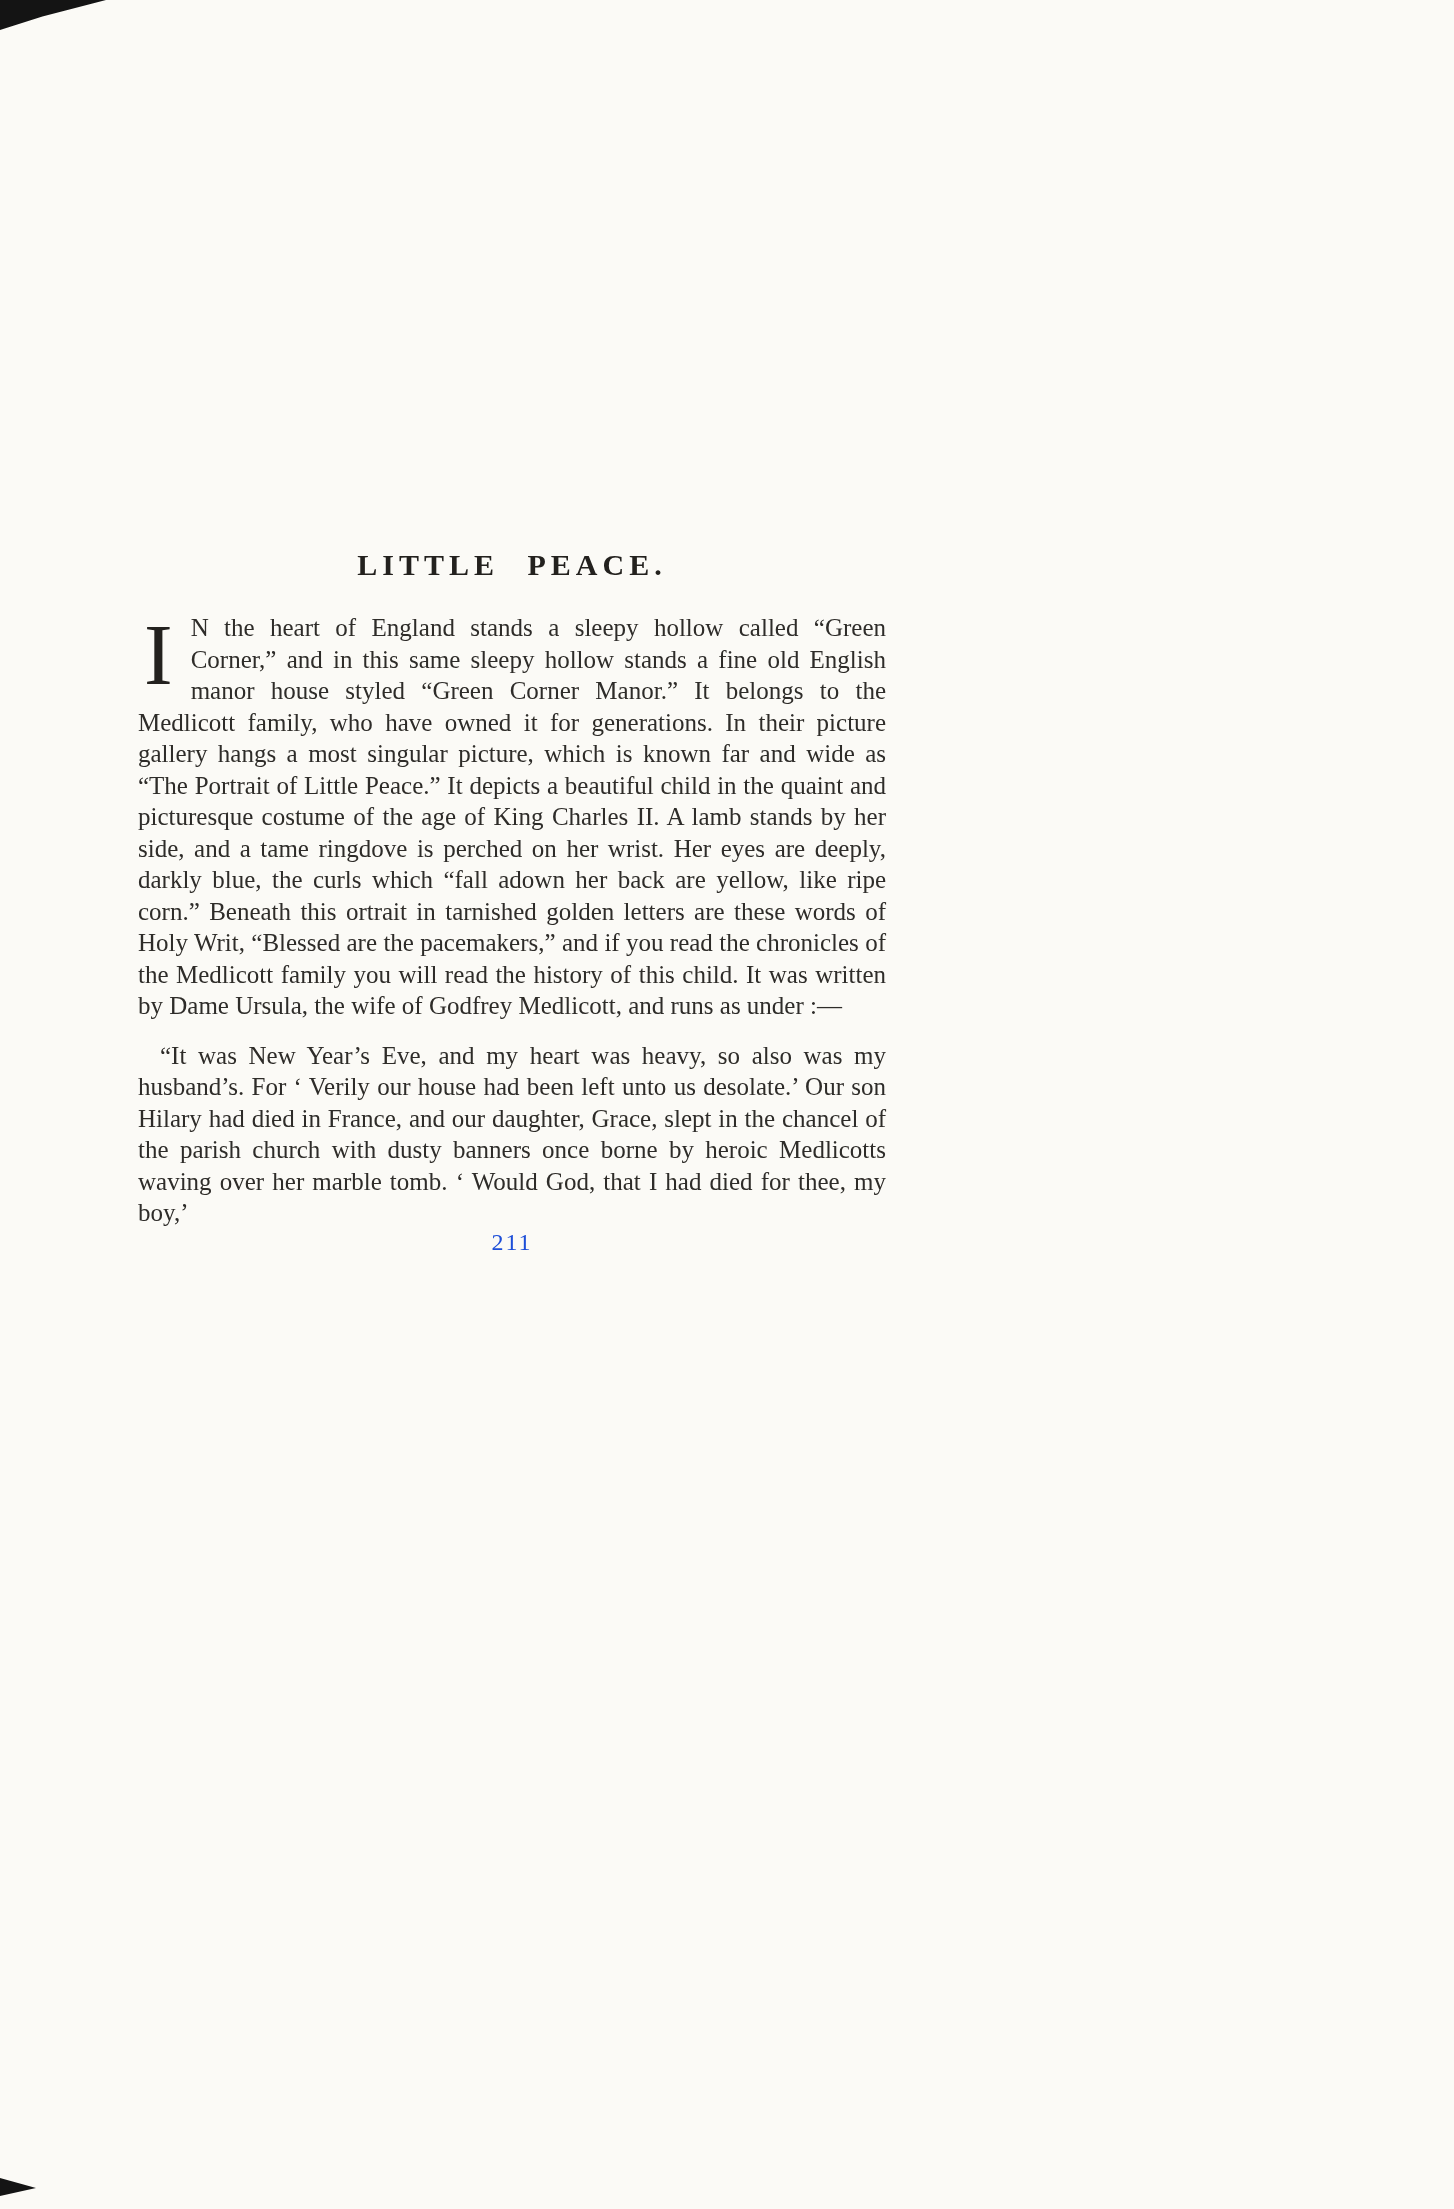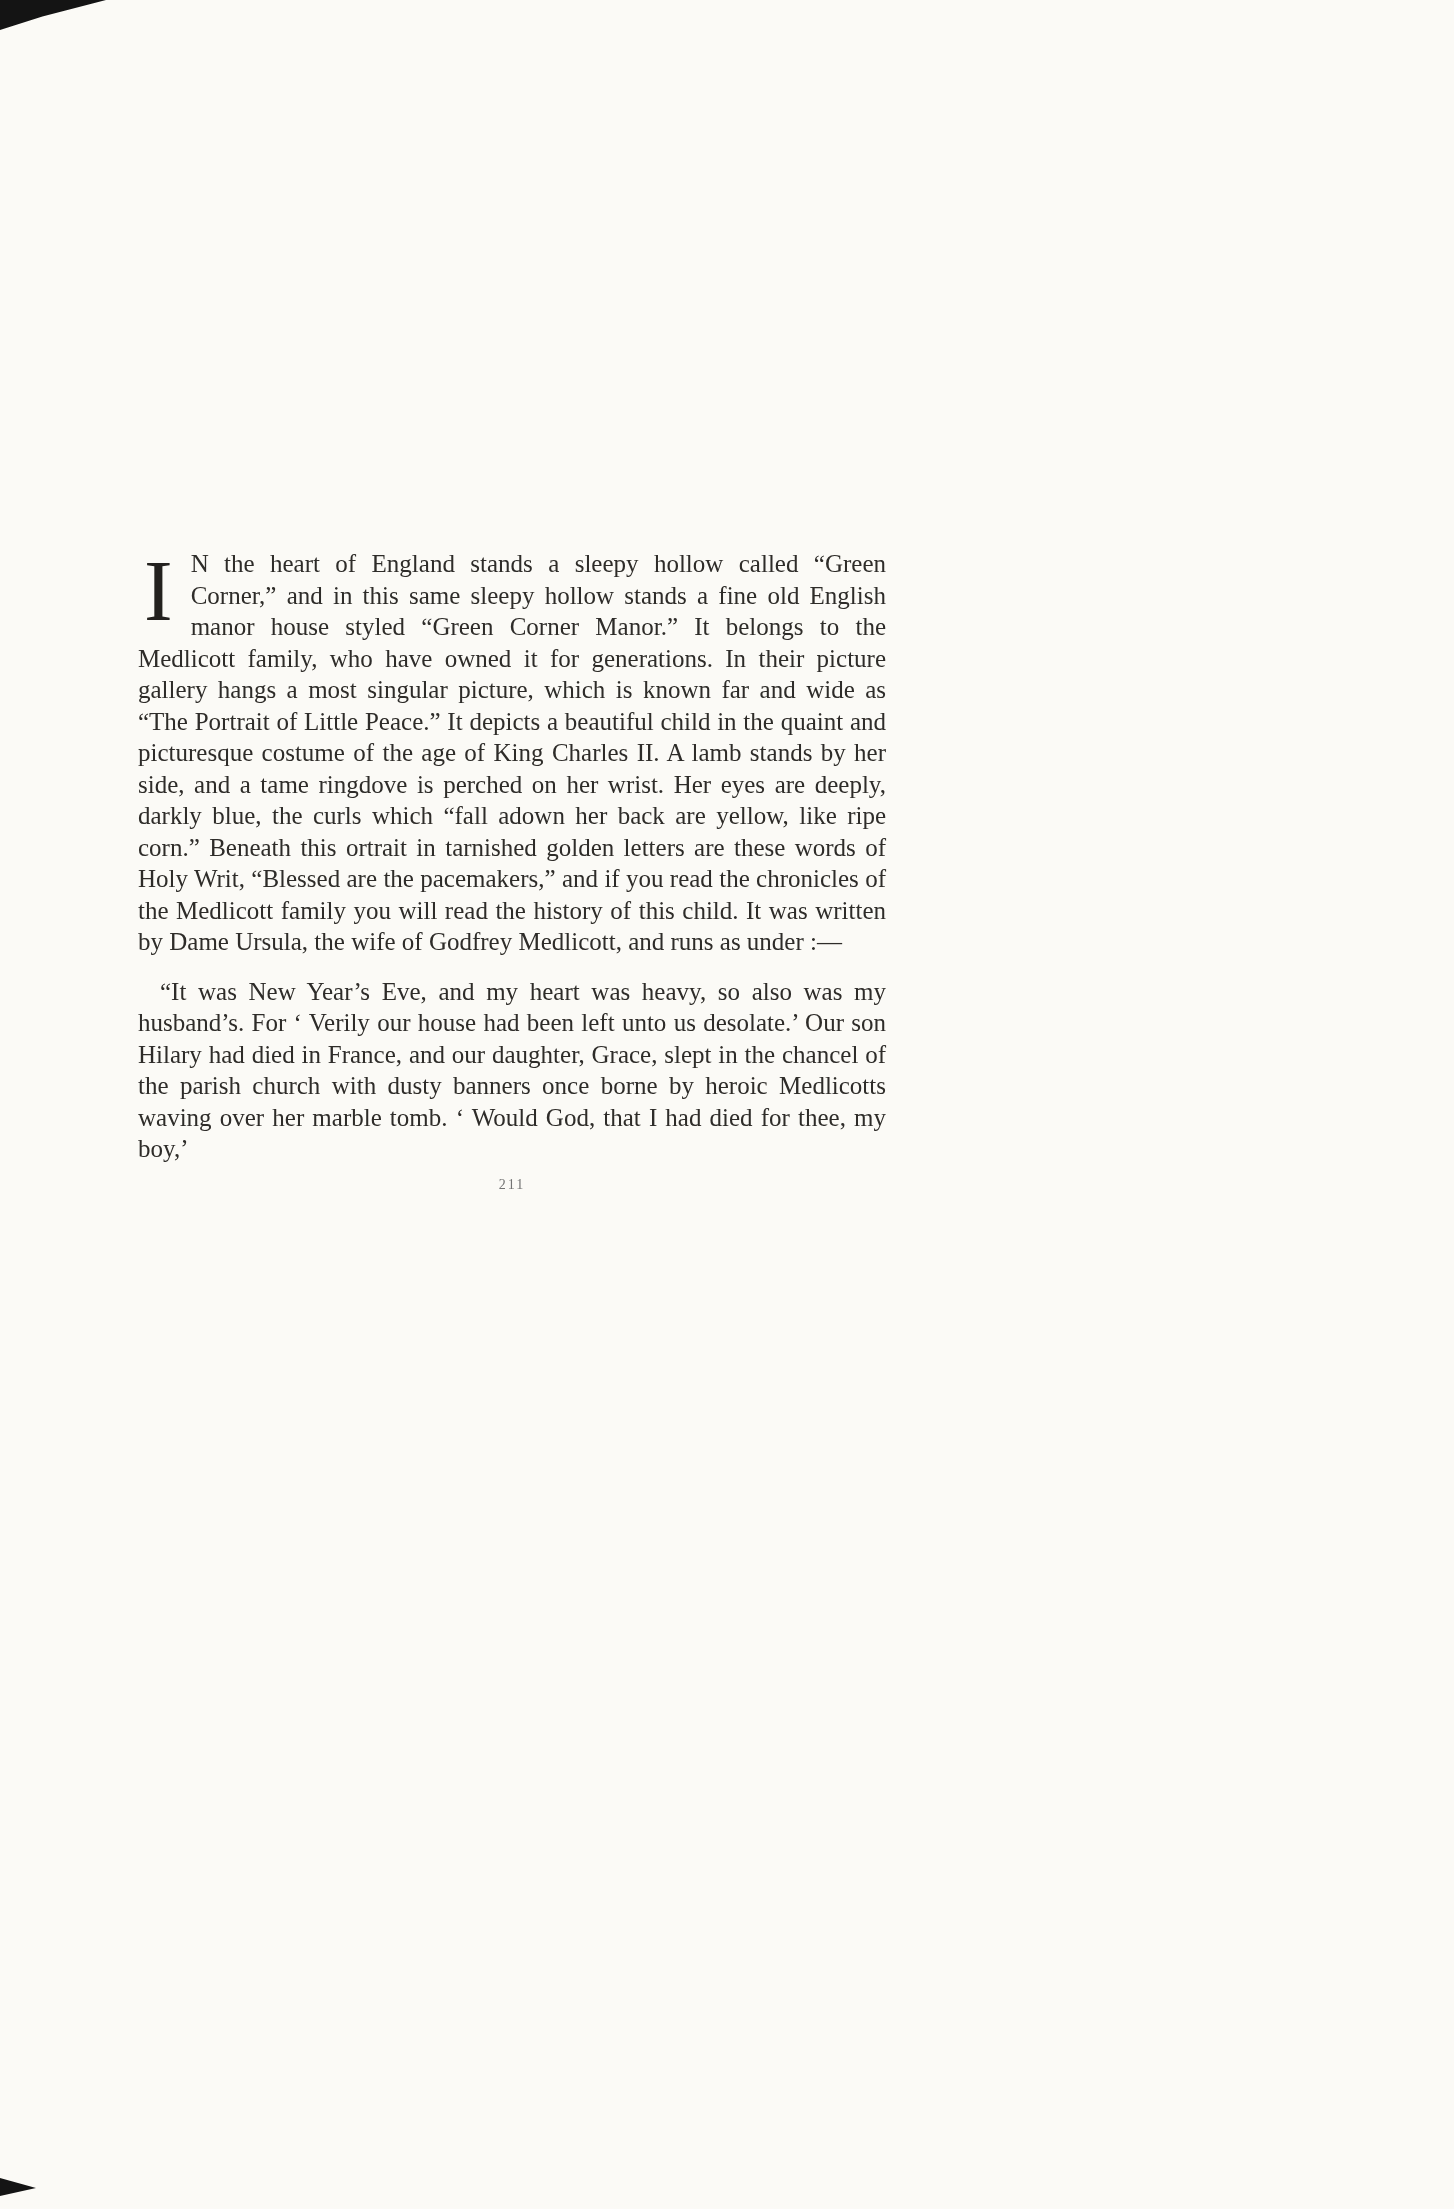--- a/index.html
+++ b/index.html
@@ -72,36 +72,36 @@
   }
   .dropcap {
     float: left;
     font-size: 86px;
     line-height: 78px;
     padding: 4px 18px 0 6px;
     color: #23211e;
     font-weight: 400;
   }
   .pageno {
-    margin-top: 12px;
     text-align: center;
-    font-size: 14px;
+    font-size: 24px;
     letter-spacing: 2px;
-    color: #737373;
+    color: #1d4ed8;
   }
 </style>
 </head>
 <body>
 
 <div class="page">
 
   <div class="artifact top-left"></div>
 
   <div class="content">
 
+    <h1 class="title">LITTLE PEACE.</h1>
 
 
     <p class="para"><span class="dropcap">I</span><span>N the heart of England stands a sleepy hollow called “Green Corner,” and in this same sleepy hollow stands a fine old English manor house styled “Green Corner Manor.”  It belongs to the Medlicott family, who have owned it for generations.  In their picture gallery hangs a most singular picture, which is known far and wide as “The Portrait of Little Peace.”  It depicts a beautiful child in the quaint and picturesque costume of the age of King Charles II.  A lamb stands by her side, and a tame ringdove is perched on her wrist.  Her eyes are deeply, darkly blue, the curls which “fall adown her back are yellow, like ripe corn.”  Beneath this ortrait in tarnished golden letters are these words of Holy Writ, “Blessed are the pacemakers,” and if you read the chronicles of the Medlicott family you will read the history of this child.  It was written by Dame Ursula, the wife of Godfrey Medlicott, and runs as under :—</span></p>
 
     <p class="para indent"><span>“It was New Year’s Eve, and my heart was heavy, so also was my husband’s.  For ‘ Verily our house had been left unto us desolate.’  Our son Hilary had died in France, and our daughter, Grace, slept in the chancel of the parish church with dusty banners once borne by heroic Medlicotts waving over her marble tomb.  ‘ Would God, that I had died for thee, my boy,’</span></p>
 
     <div class="pageno">211</div>
 
   </div>
 

